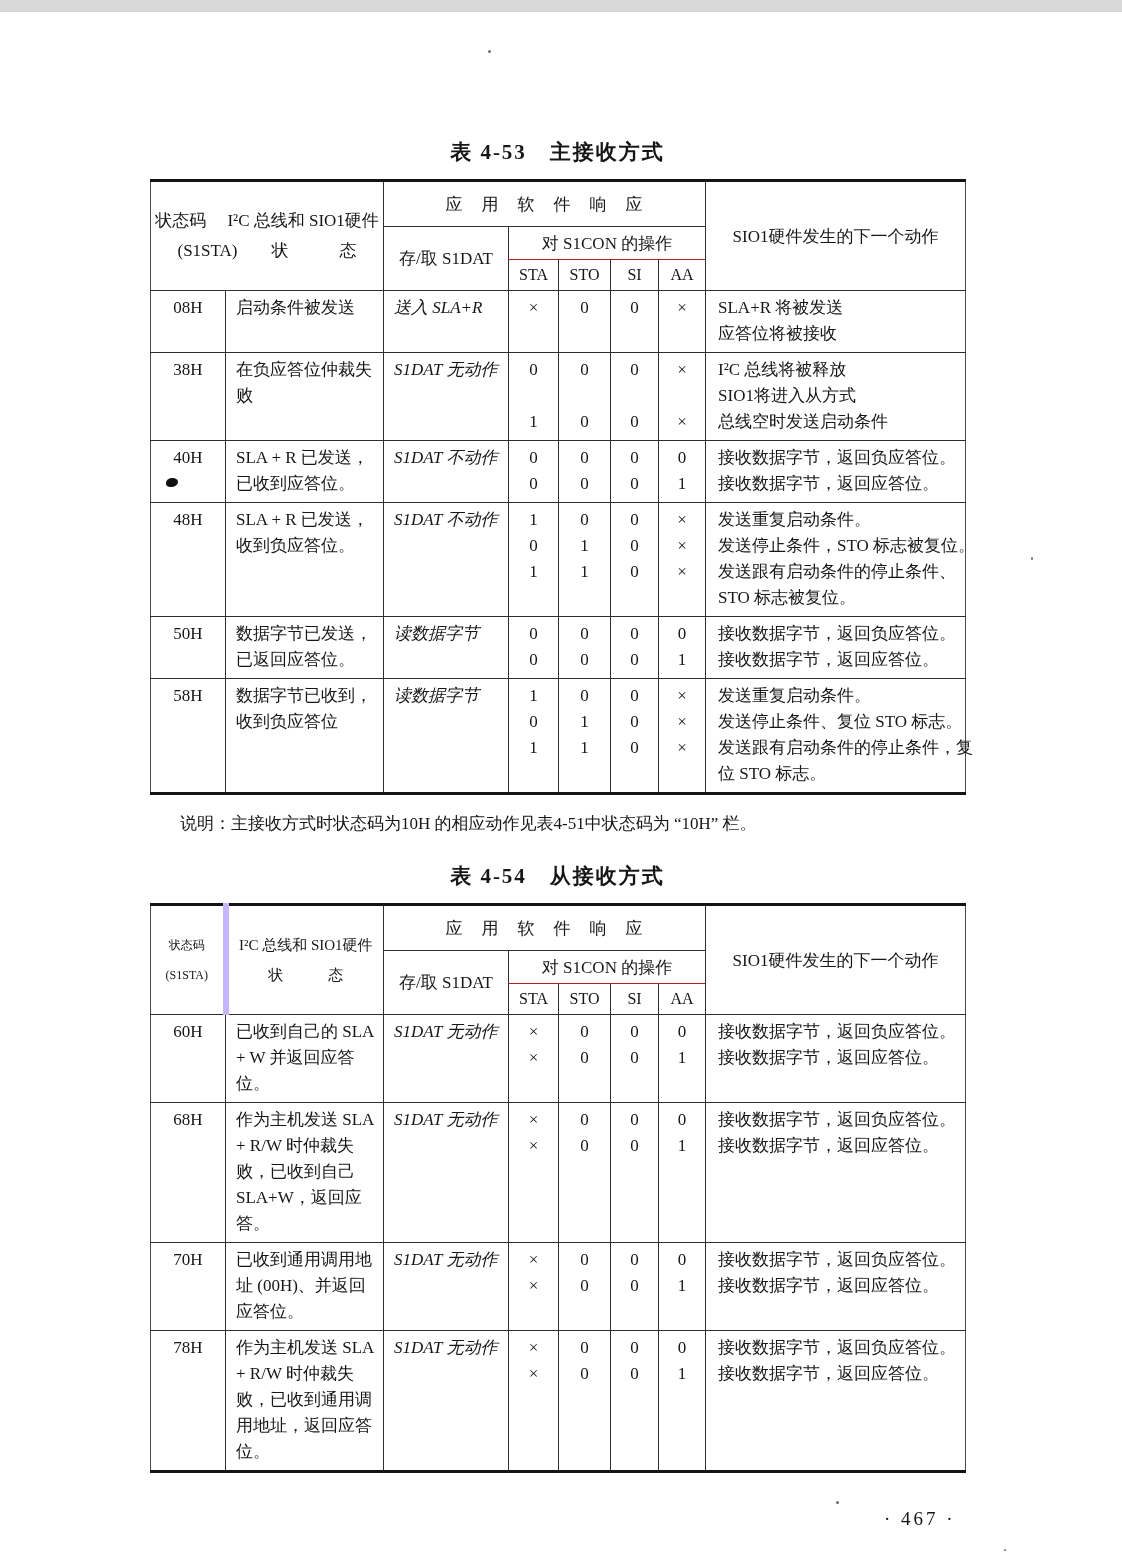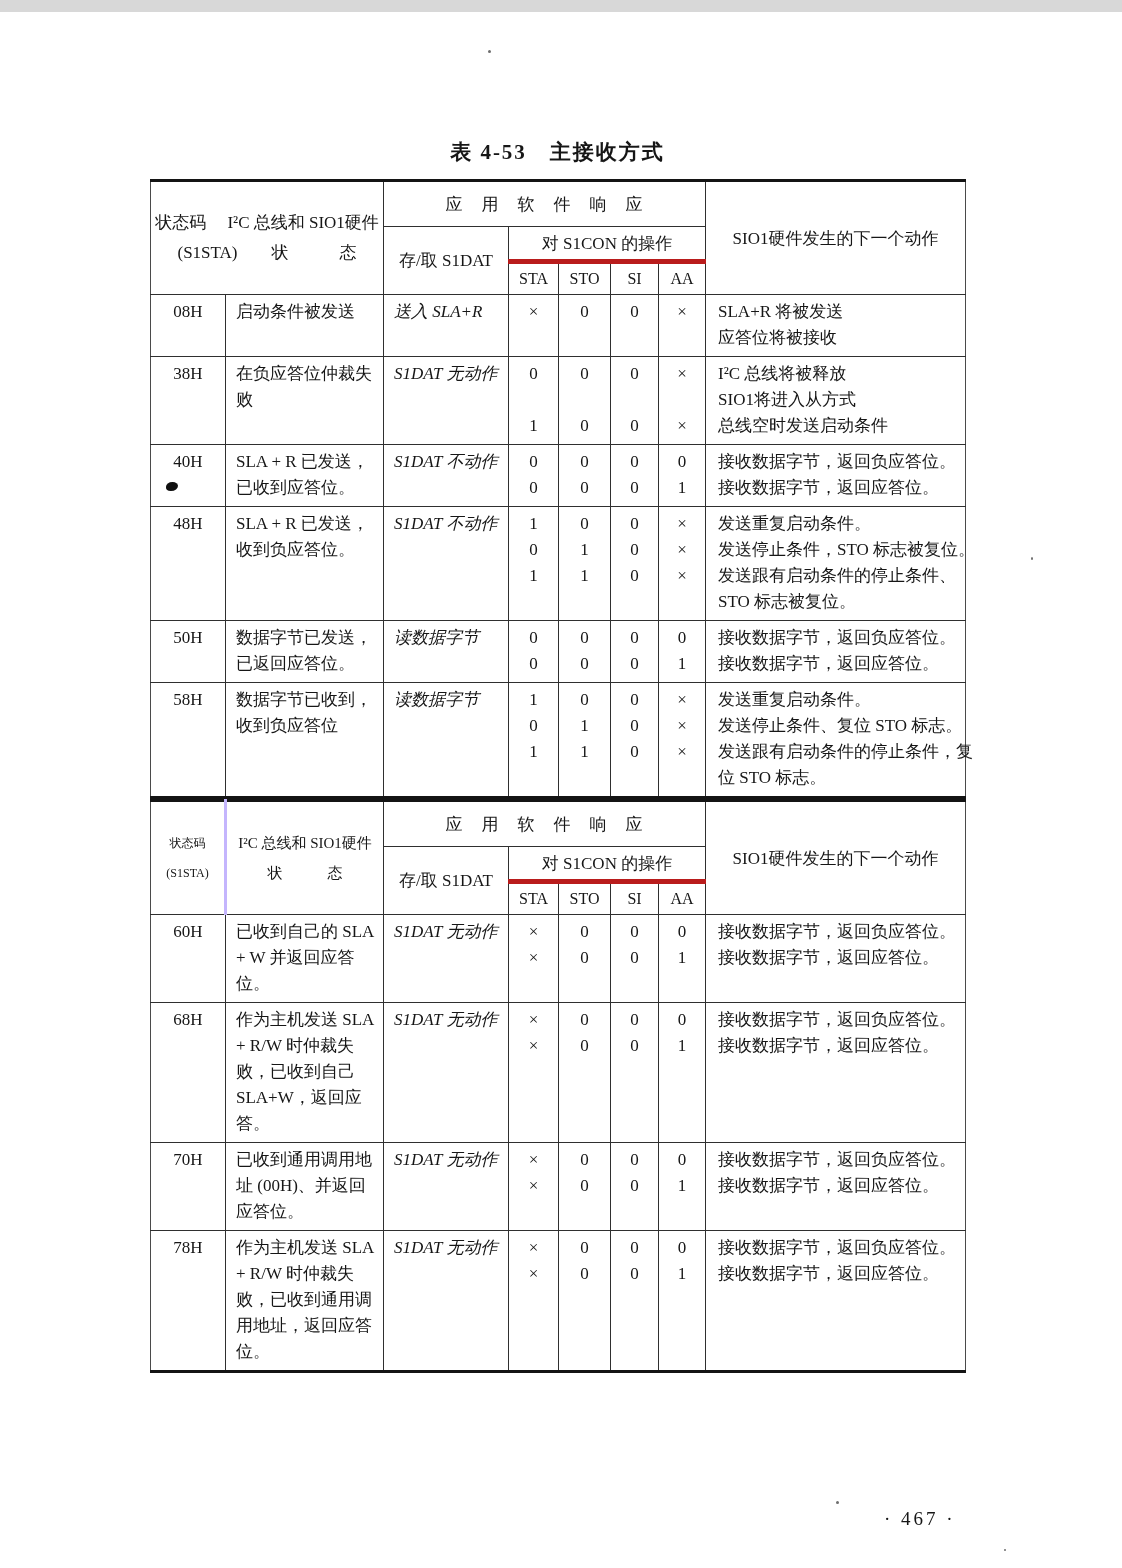--- a/index.html
+++ b/index.html
@@ -20,24 +20,24 @@
   table.tbl{
     border-collapse:collapse;table-layout:fixed;
     width:815px;margin-left:150px;
     border-left:1px solid #4a4a4a;border-right:1px solid #4a4a4a;
     border-top:3px solid #141414;border-bottom:3px solid #141414;
   }
   th{font-weight:normal;text-align:center;vertical-align:middle;padding:0;font-size:17px;}
   th.h-resp{height:44px;border-left:1px solid #2f2f2f;border-bottom:1px solid #2f2f2f;letter-spacing:1px;}
   th.h-next{border-left:1px solid #2f2f2f;}
   th.h-s1dat{border-left:1px solid #2f2f2f;}
-  th.h-s1con{height:32px;border-left:1px solid #2f2f2f;border-bottom:5px solid #b91c1c;}
+  th.h-s1con{height:32px;border-left:1px solid #2f2f2f;border-bottom:1px solid #b91c1c;}
   th.h-bit{height:30px;border-left:1px solid #2f2f2f;font-size:16px;}
   th.h-left div,th.h-code div,th.h-state div{line-height:30px;white-space:nowrap;}
-  th.h-state{border-left:3px solid #c4b5fd;font-size:15px;}
+  th.h-state{border-left:6px solid #c4b5fd;font-size:15px;}
   th.h-code{font-size:12px;}
   tbody td{
     border-top:1px solid #2f2f2f;
     vertical-align:top;padding:4px 0 5px 0;font-size:17px;
   }
   td .ln{height:26px;line-height:26px;white-space:nowrap;}
   td.c-code{text-align:center;position:relative;}
   td.c-state{border-left:1px solid #2f2f2f;padding-left:10px;}
   td.c-s1dat{border-left:1px solid #2f2f2f;padding-left:10px;font-style:italic;}
   td.c-bit{border-left:1px solid #2f2f2f;text-align:center;}
@@ -337,21 +337,23 @@
             <td class="c-act">
               <div class="ln">发送重复启动条件。</div>
               <div class="ln">发送停止条件、复位 STO 标志。</div>
               <div class="ln">发送跟有启动条件的停止条件，复</div>
               <div class="ln">位 STO 标志。</div>
             </td>
           </tr>
         </tbody>
     </table>
 
-
+    <div class="note">说明：主接收方式时状态码为10H 的相应动作见表4-51中状态码为 “10H” 栏。</div>
+
+    <div class="tbl-title title2">表 4-54　从接收方式</div>
 
     <table class="tbl">
       <colgroup>
         <col style="width:75px">
           <col style="width:158px">
           <col style="width:125px">
         <col style="width:50px">
           <col style="width:52px">
           <col style="width:48px">
           <col style="width:47px">

